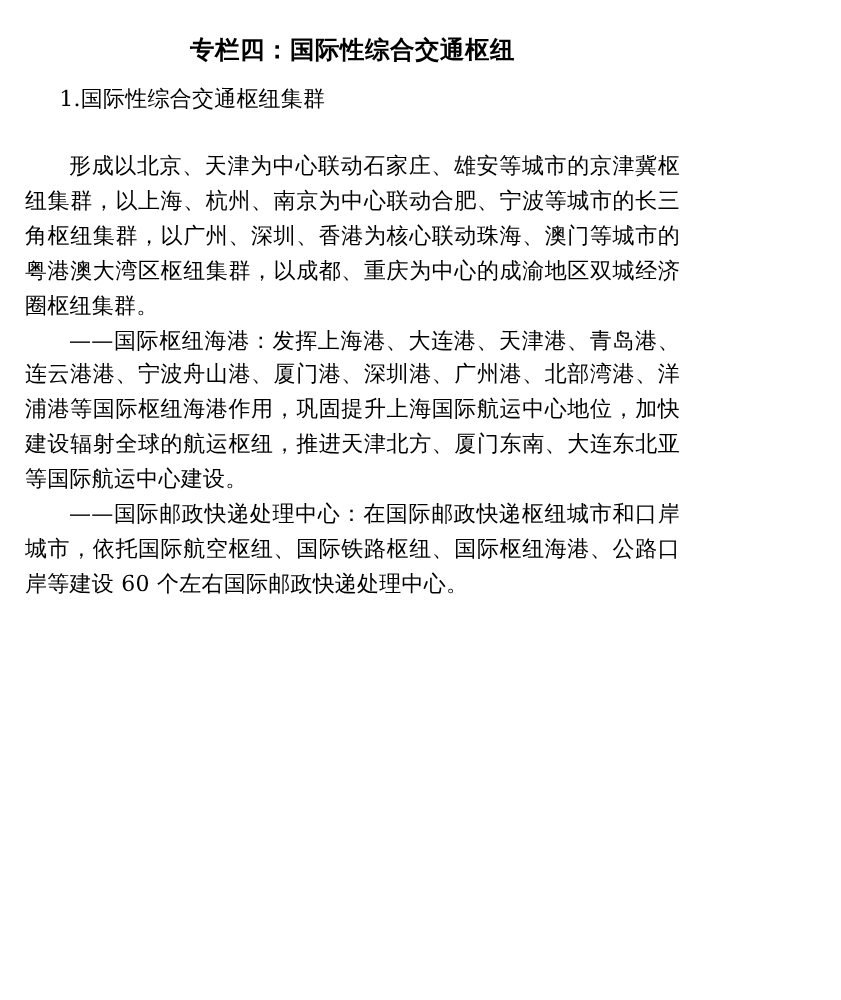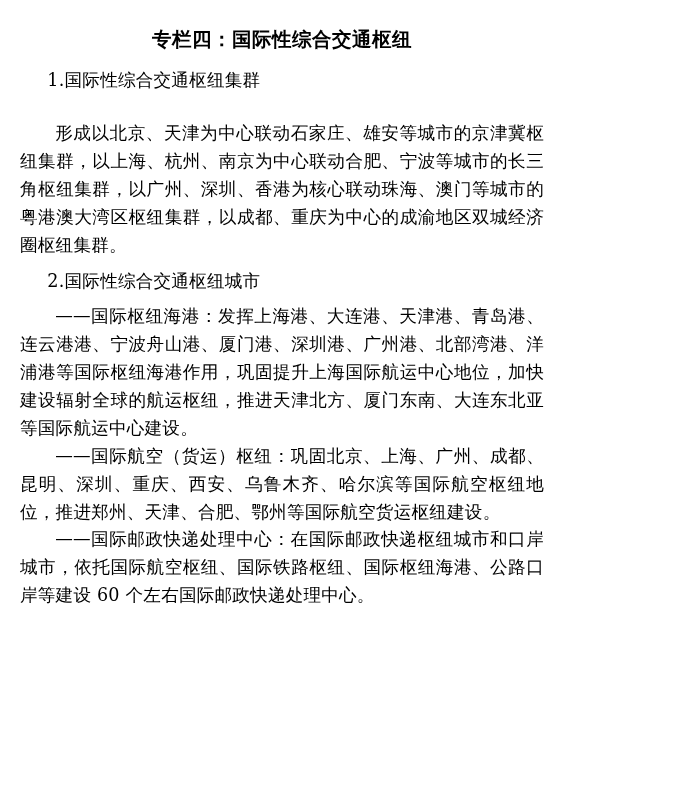--- a/index.html
+++ b/index.html
@@ -60,19 +60,17 @@
 </head>
 <body>
 
 <div class="page">
 
   <h1 class="doc-title">专栏四：国际性综合交通枢纽</h1>
 
   <p class="heading-line">1.国际性综合交通枢纽集群</p>
   <p class="para indent">形成以北京、天津为中心联动石家庄、雄安等城市的京津冀枢纽集群，以上海、杭州、南京为中心联动合肥、宁波等城市的长三角枢纽集群，以广州、深圳、香港为核心联动珠海、澳门等城市的粤港澳大湾区枢纽集群，以成都、重庆为中心的成渝地区双城经济圈枢纽集群。</p>
 
-  <p class="heading-line">2.国际性综合交通枢纽城市</p>
 
   <p class="dash-para">——国际枢纽海港：发挥上海港、大连港、天津港、青岛港、连云港港、宁波舟山港、厦门港、深圳港、广州港、北部湾港、洋浦港等国际枢纽海港作用，巩固提升上海国际航运中心地位，加快建设辐射全球的航运枢纽，推进天津北方、厦门东南、大连东北亚等国际航运中心建设。</p>
-  <p class="dash-para">——国际航空（货运）枢纽：巩固北京、上海、广州、成都、昆明、深圳、重庆、西安、乌鲁木齐、哈尔滨等国际航空枢纽地位，推进郑州、天津、合肥、鄂州等国际航空货运枢纽建设。</p>
   <p class="dash-para">——国际邮政快递处理中心：在国际邮政快递枢纽城市和口岸城市，依托国际航空枢纽、国际铁路枢纽、国际枢纽海港、公路口岸等建设 60 个左右国际邮政快递处理中心。</p>
 
 </div>
 
 </body></html>

